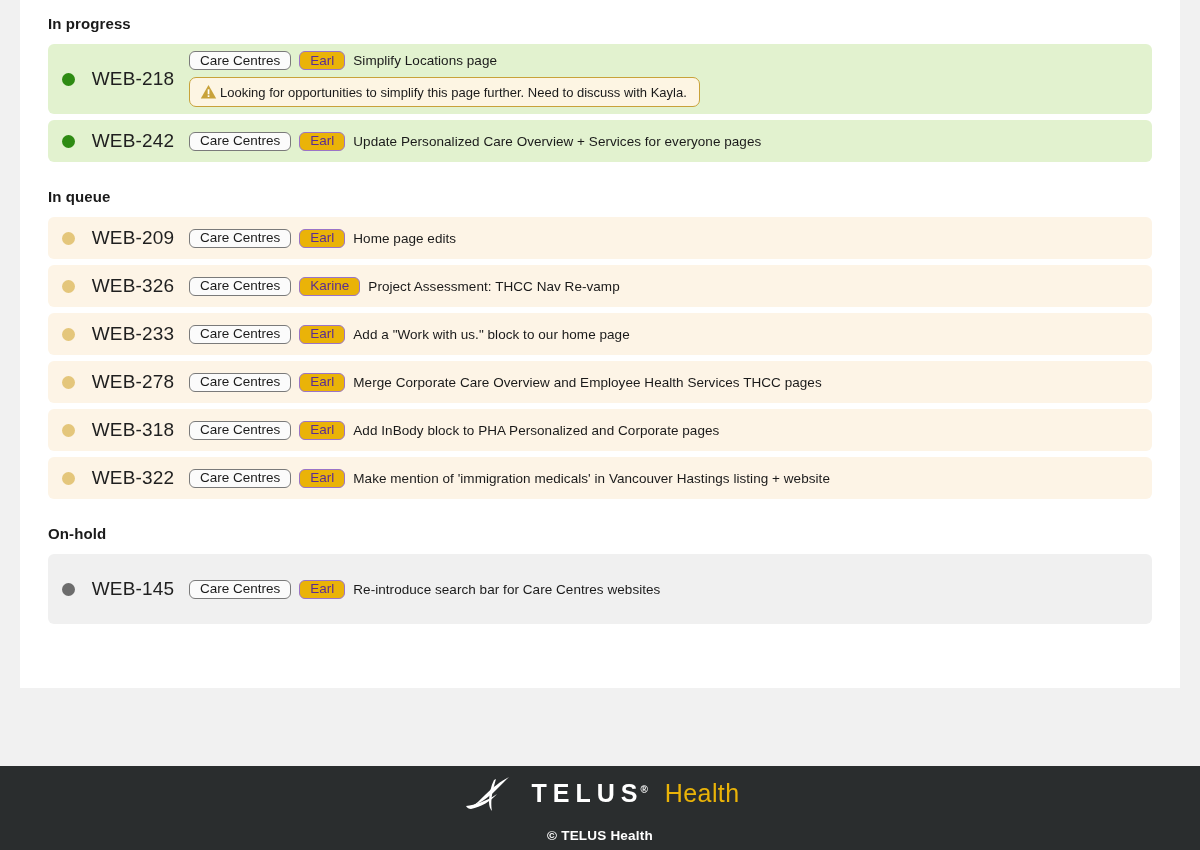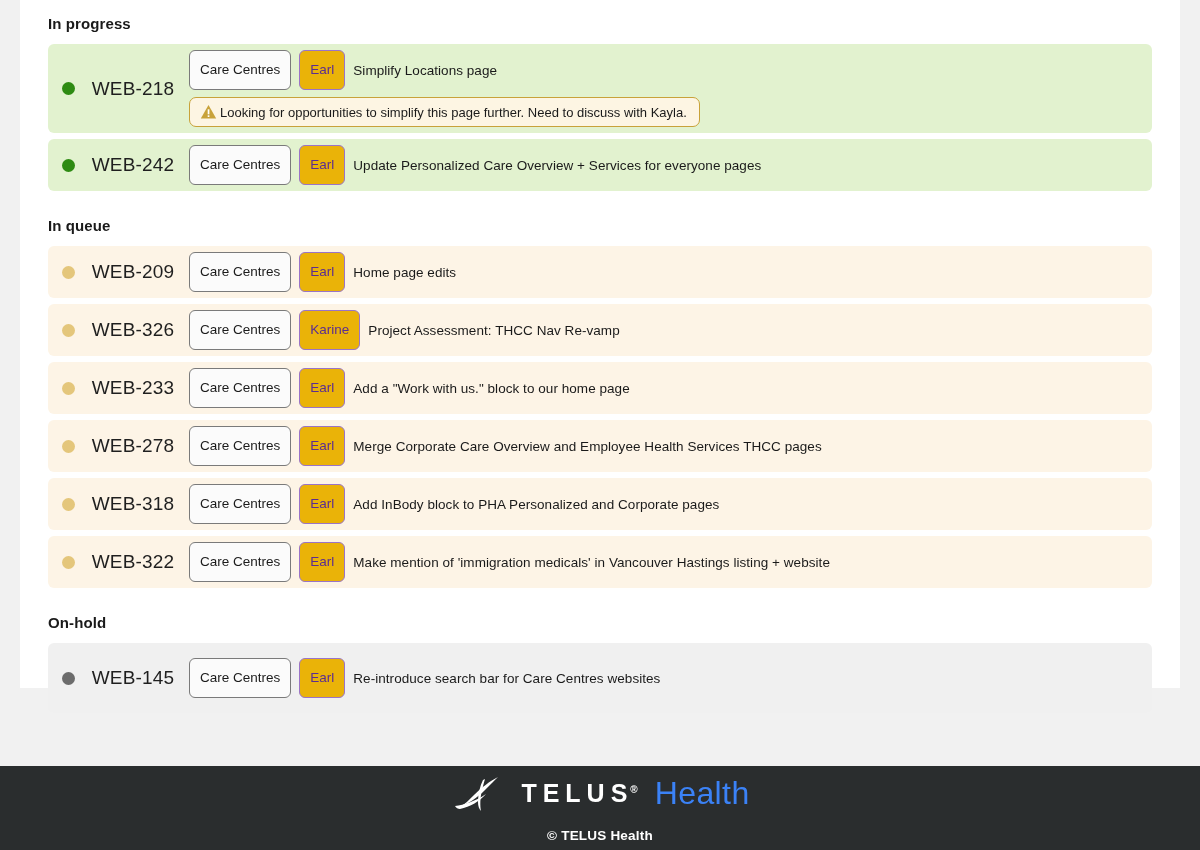--- a/index.html
+++ b/index.html
@@ -101,21 +101,21 @@
     display: flex;
     align-items: center;
     gap: 8px;
   }
 
   
   .chip {
     display: inline-flex;
     align-items: center;
     justify-content: center;
-    height: 40px;
+    height: 19px;
     padding: 8px 10px;
     border-radius: 6px;
     font-size: 13.5px;
     line-height: 1;
     white-space: nowrap;
   }
 
   .chip-project {
     border: 1.4px solid #7a7a7a;
     background: #fbfbfb;
@@ -190,22 +190,22 @@
     font-size: 10px;
     font-weight: bold;
     vertical-align: super;
     letter-spacing: 0;
     position: relative;
     top: -9px;
     left: -4px;
   }
 
   .health-word {
-    font-size: 32px;
-    color: #3b82f6;
+    font-size: 25px;
+    color: #eab308;
     letter-spacing: 0.4px;
   }
 
   .copyright {
     font-size: 13.5px;
     font-weight: bold;
     color: #ffffff;
     letter-spacing: 0.2px;
   }
 </style>

